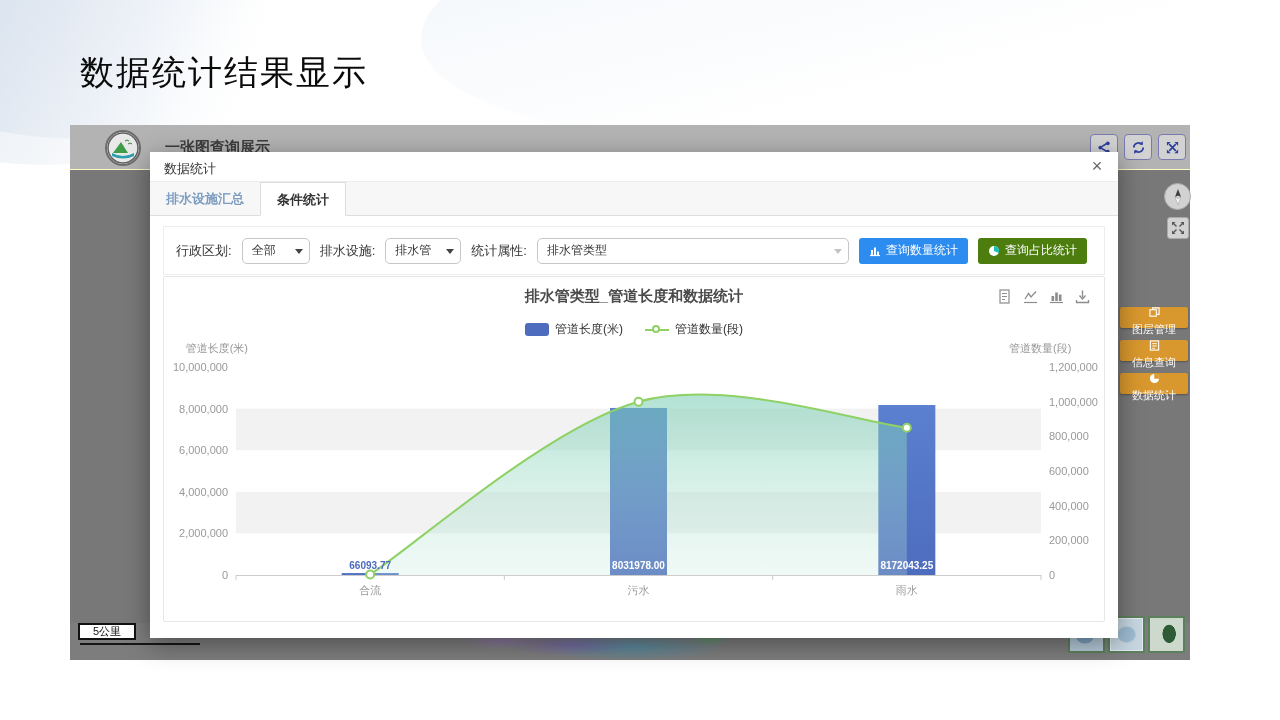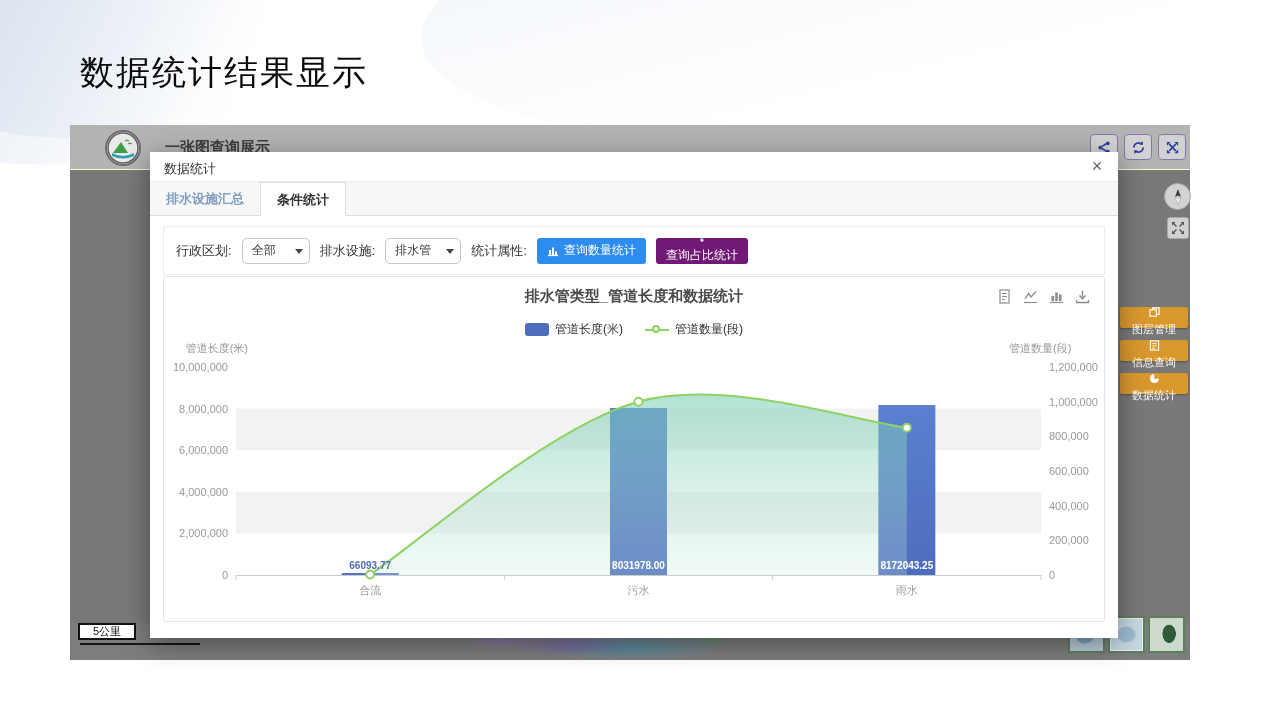--- a/index.html
+++ b/index.html
@@ -82,21 +82,21 @@
   .f-label { white-space:nowrap; }
   .f-select { position:relative; height:26px; border:1px solid #c6c6c6; border-radius:5px; background:#fff;
     font-size:12px; color:#333; display:flex; align-items:center; padding:0 18px 0 9px; cursor:pointer; }
   .f-select .caret { position:absolute; right:6px; top:10px; width:0; height:0;
     border-left:4px solid transparent; border-right:4px solid transparent; border-top:5px solid #444; }
   .f-select.wide { width:312px; }
   .f-select.wide .caret { border-top-color:#c3c3c3; }
   .f-btn { height:26px; border:none; border-radius:3px; color:#fff; font-size:12px; display:flex;
     align-items:center; gap:5px; padding:0 10px; cursor:pointer; white-space:nowrap; }
   .f-btn-blue { background:#2d8cf0; }
-  .f-btn-teal { background:#701a75;flex-direction:column; }
+  .f-btn-teal { background:#4d7c0f; }
 
   
   .chart-panel { position:absolute; left:13px; top:124px; width:942px; height:346px; border:1px solid #e6e6e6;
     border-radius:2px; }
   .chart-title { position:absolute; left:0; top:10px; width:100%; text-align:center; font-size:15px;
     font-weight:bold; color:#4a4a4a; }
   .toolbox { position:absolute; right:14px; top:12px; display:flex; gap:11px; }
   .toolbox .tb { cursor:pointer; }
   .legend { position:absolute; left:0; top:44px; width:100%; display:flex; justify-content:center; gap:22px;
     align-items:center; font-size:12px; color:#333; }
@@ -219,20 +219,24 @@
     <div class="f-select" style="width:68px">
       <span>全部</span>
       <span class="caret"></span>
     </div>
     <span class="f-label">排水设施:</span>
     <div class="f-select" style="width:76px">
       <span>排水管</span>
       <span class="caret"></span>
     </div>
     <span class="f-label">统计属性:</span>
+    <div class="f-select wide">
+      <span>排水管类型</span>
+      <span class="caret"></span>
+    </div>
     <button class="f-btn f-btn-blue">
       <svg width="12" height="12" viewBox="0 0 12 12">
         <path d="M1 10.5 L11 10.5" stroke="#fff" stroke-width="1.2"></path>
         <rect x="2" y="5" width="2" height="5" fill="#fff"></rect>
         <rect x="5" y="2.5" width="2" height="7.5" fill="#fff"></rect>
         <rect x="8" y="6.5" width="2" height="3.5" fill="#fff"></rect>
       </svg>
       <span>查询数量统计</span>
     </button>
     <button class="f-btn f-btn-teal">

